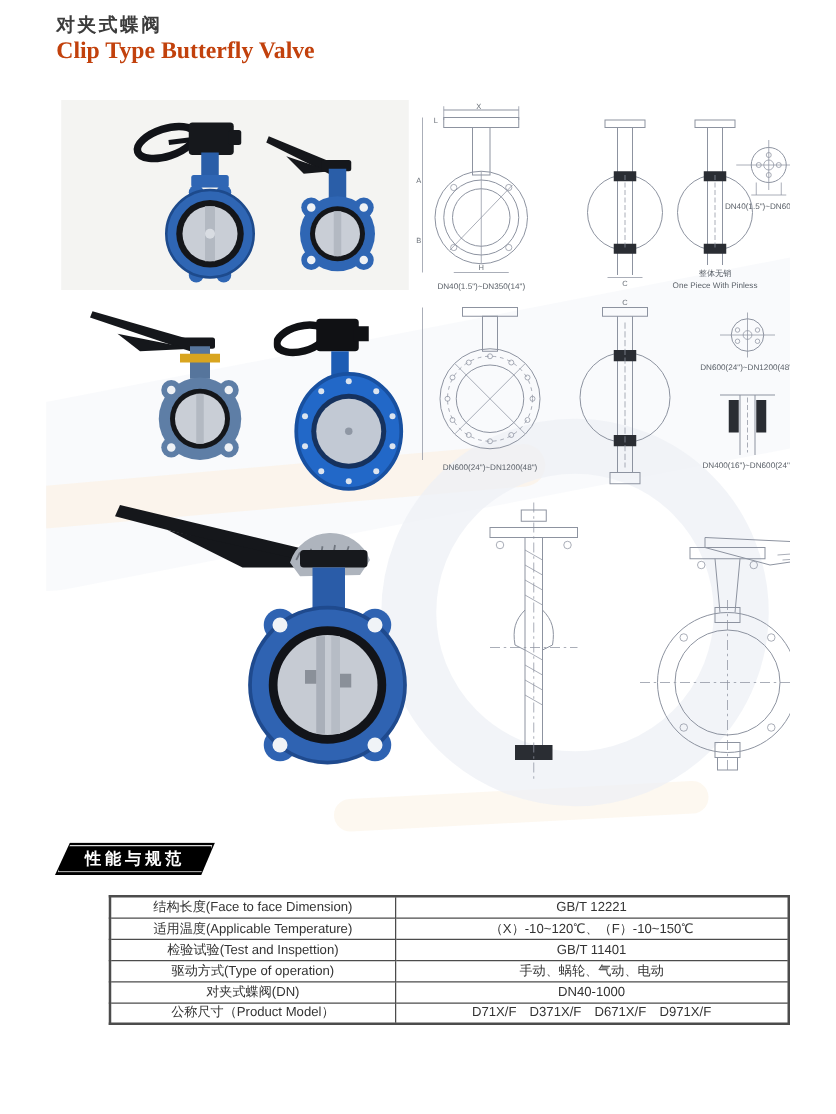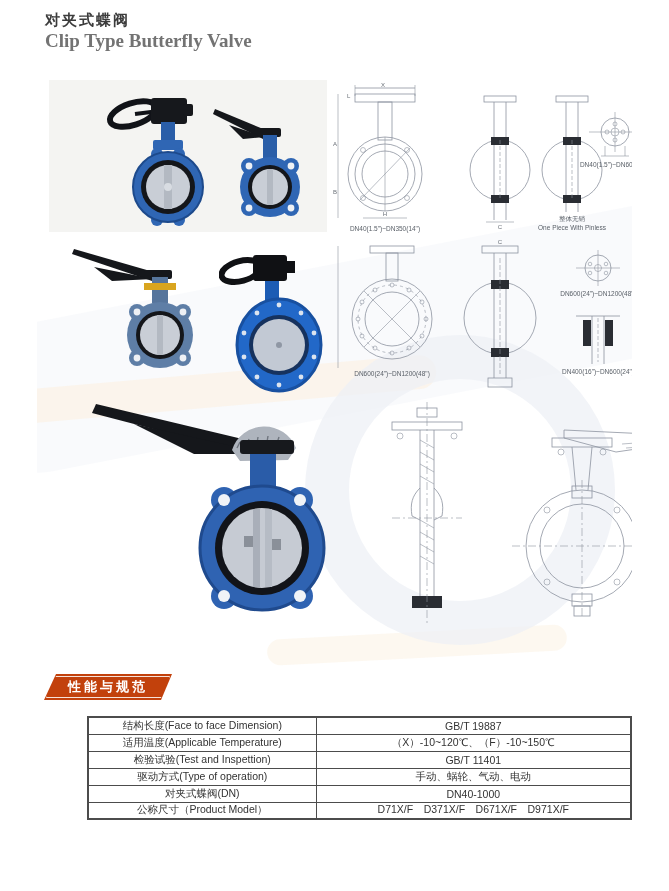--- a/index.html
+++ b/index.html
@@ -18,37 +18,37 @@
   .wm-warm1 { left:-20px; top:372px; width:420px; height:34px; background:#fbf2e7;
     transform:rotate(-5deg); border-radius:20px; opacity:.8; }
   .wm-warm2 { left:230px; top:632px; width:300px; height:26px; background:#fdf6ec;
     transform:rotate(-3deg); border-radius:16px; opacity:.8; }
   .wm-photo-bg { left:12px; top:80px; width:278px; height:152px; background:#f4f4f2; }
 
   
   .title-zh { position:absolute; left:8px; top:11px; z-index:2;
     font-size:15px; font-weight:bold; color:#3c3c3c; letter-spacing:2px; }
   .title-en { position:absolute; left:8px; top:30px; z-index:2;
-    font-family:"Liberation Serif", serif; font-size:19px; font-weight:bold; color:#737373; }
+    font-family:"Liberation Serif", serif; font-size:19px; font-weight:bold; color:#c2410c; }
 
   
   .art { position:absolute; z-index:1; }
   svg text { font-family:"Liberation Sans", sans-serif; }
   .cap { fill:#5a6068; font-size:6.5px; }
   .dim { fill:#6a7078; font-size:6px; }
   .ln  { stroke:#8d93a0; stroke-width:.8; fill:none; }
   .lnt { stroke:#8d93a0; stroke-width:.6; fill:none; }
 
   
   .desc { position:absolute; left:3px; top:641px; width:664px; z-index:2;
     font-size:13.2px; font-weight:bold; color:#1c1c1c; letter-spacing:.2px; white-space:nowrap; }
 
   
   .badge { position:absolute; left:7px; top:674px; width:128px; height:26px; z-index:2;
-    background:#c2410c; clip-path:polygon(12px 0, 100% 0, calc(100% - 11px) 100%, 0 100%); }
+    background:#000000; clip-path:polygon(12px 0, 100% 0, calc(100% - 11px) 100%, 0 100%); }
   .badge-inner { position:absolute; inset:2px; border:1px solid rgba(255,255,255,.85);
     clip-path:polygon(10px 0, 100% 0, calc(100% - 9px) 100%, 0 100%); }
   .badge-text { position:absolute; inset:0; color:#ffffff; font-size:13px; font-weight:bold;
     letter-spacing:3px; text-align:center; line-height:26px; }
 
   
   .spec { position:absolute; left:50px; top:716px; width:545px; z-index:2;
     border-collapse:collapse; table-layout:fixed; }
   .spec td { border:1px solid #4c4c4c; height:17px; font-size:10.5px; color:#333;
     text-align:center; vertical-align:middle; padding:0 4px; overflow:hidden; white-space:nowrap; }
@@ -367,21 +367,21 @@
   </div>
 
   <table class="spec">
     <colgroup>
         <col style="width:42%">
         <col style="width:58%">
       </colgroup>
     <tbody>
       <tr>
         <td>结构长度(Face to face Dimension)</td>
-        <td>GB/T 19887</td>
+        <td>GB/T 12221</td>
       </tr>
       <tr>
         <td>适用温度(Applicable Temperature)</td>
         <td>（X）-10~120℃、（F）-10~150℃</td>
       </tr>
       <tr>
         <td>检验试验(Test and Inspettion)</td>
         <td>GB/T 11401</td>
       </tr>
       <tr>

